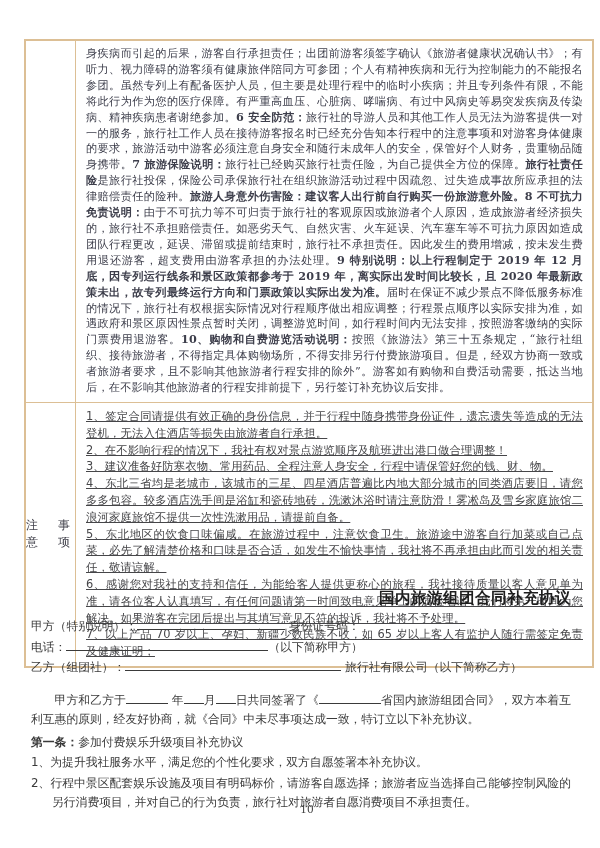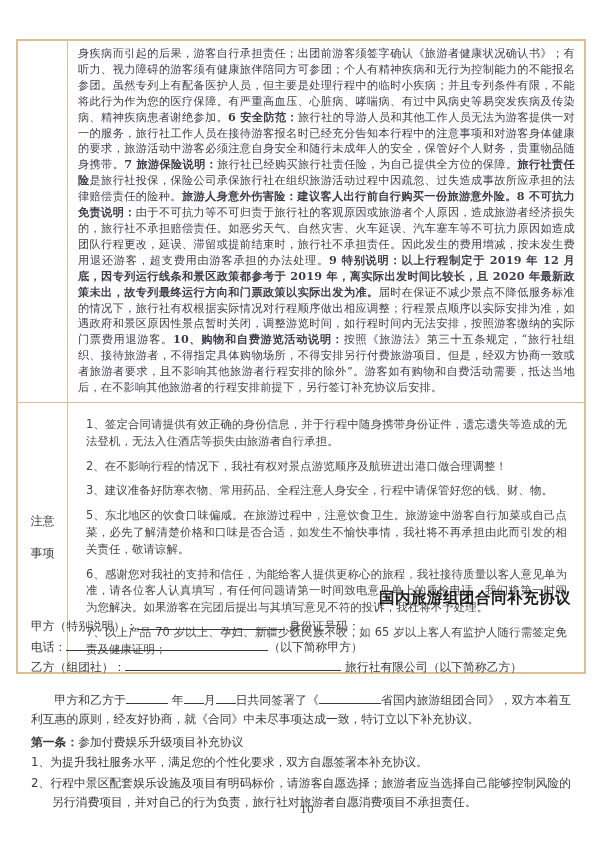--- a/index.html
+++ b/index.html
@@ -3,44 +3,44 @@
 <meta charset="utf-8">
 <style>
   html,body{margin:0;padding:0;}
   body{
     width:600px;height:848px;position:relative;background:#ffffff;
     font-family:"DejaVu Sans","Liberation Sans",sans-serif;
     -webkit-font-smoothing:antialiased;
   }
   
   .doc-table{
-    position:absolute;left:16px;top:39px;width:570px;
+    position:absolute;left:24px;top:39px;width:570px;
     border:2px solid #dcbf95;background:#fff;box-sizing:border-box;
   }
   .t-row{display:flex;align-items:stretch;}
   .t-row.second{border-top:1px solid #dcbf95;}
   .t-label{
     width:50px;min-width:50px;border-right:1px solid #dcbf95;
-    display:flex;flex-direction:column;justify-content:center;align-items:center;
+    display:flex;flex-direction:row;justify-content:center;align-items:center;
     gap:15px;font-size:12px;color:#44444e;box-sizing:border-box;
   }
   .t-content{flex:1;box-sizing:border-box;}
   .row1-content{
     padding:5px 9px 6px 10px;
     font-family:"DejaVu Serif","Liberation Serif",serif;
     font-size:11.2px;line-height:15.9px;letter-spacing:.2px;
     text-align:justify;color:#3d3e4b;
   }
   .row1-content .bseg{font-weight:bold;}
   .row2-content{
     padding:5px 9px 6px 10px;
     font-size:11.4px;line-height:16.8px;letter-spacing:.1px;
     text-align:justify;color:#464649;
   }
-  .notice-item{margin:8px;}
+  .notice-item{margin:0;text-decoration:underline;}
   
   .agreement{
     position:absolute;left:31px;top:588px;width:540px;
     color:#3a3a3a;font-size:11.8px;
   }
   .agr-title{
     text-align:right;font-size:15.5px;font-weight:bold;color:#1e1e1e;
     letter-spacing:.5px;margin:0 0 7px 0;
   }
   .form-line{line-height:20.5px;white-space:nowrap;}
@@ -71,20 +71,21 @@
   </div>
   <div class="t-row second">
     <div class="t-label">
       <span>注意</span>
       <span>事项</span>
     </div>
     <div class="t-content row2-content" id="row2-content">
         <div class="notice-item">1、签定合同请提供有效正确的身份信息，并于行程中随身携带身份证件，遗忘遗失等造成的无法登机，无法入住酒店等损失由旅游者自行承担。</div>
         <div class="notice-item">2、在不影响行程的情况下，我社有权对景点游览顺序及航班进出港口做合理调整！</div>
         <div class="notice-item">3、建议准备好防寒衣物、常用药品、全程注意人身安全，行程中请保管好您的钱、财、物。</div>
+        <div class="notice-item">4、东北三省均是老城市，该城市的三星、四星酒店普遍比内地大部分城市的同类酒店要旧，请您多多包容。较多酒店洗手间是浴缸和瓷砖地砖，洗漱沐浴时请注意防滑！雾凇岛及雪乡家庭旅馆二浪河家庭旅馆不提供一次性洗漱用品，请提前自备。</div>
         <div class="notice-item">5、东北地区的饮食口味偏咸。在旅游过程中，注意饮食卫生。旅游途中游客自行加菜或自己点菜，必先了解清楚价格和口味是否合适，如发生不愉快事情，我社将不再承担由此而引发的相关责任，敬请谅解。</div>
         <div class="notice-item">6、感谢您对我社的支持和信任，为能给客人提供更称心的旅程，我社接待质量以客人意见单为准，请各位客人认真填写，有任何问题请第一时间致电意见单上的质检电话，我们将第一时间为您解决。如果游客在完团后提出与其填写意见不符的投诉，我社将不予处理。</div>
         <div class="notice-item">7、以上产品 70 岁以上、孕妇、新疆少数民族不收，如 65 岁以上客人有监护人随行需签定免责及健康证明；</div>
       </div>
   </div>
 </div>
 
 <div class="agreement">
   <div class="agr-title">国内旅游组团合同补充协议</div>
   <div id="form-lines">

